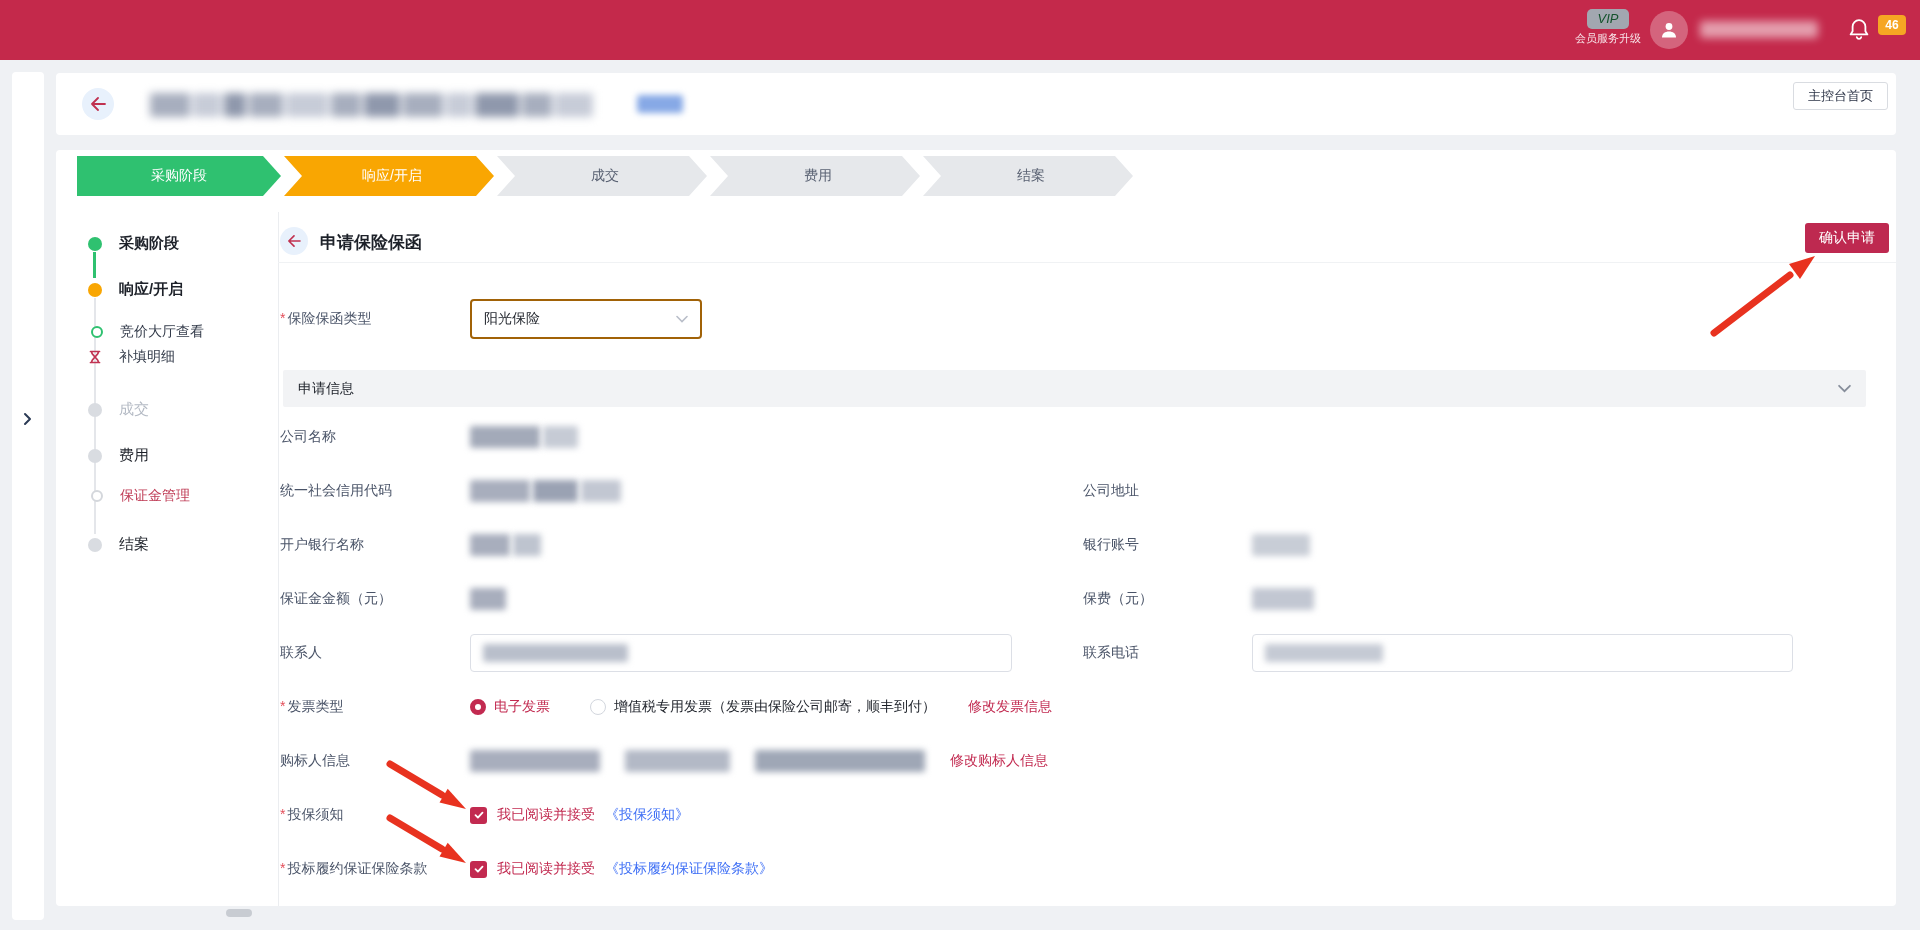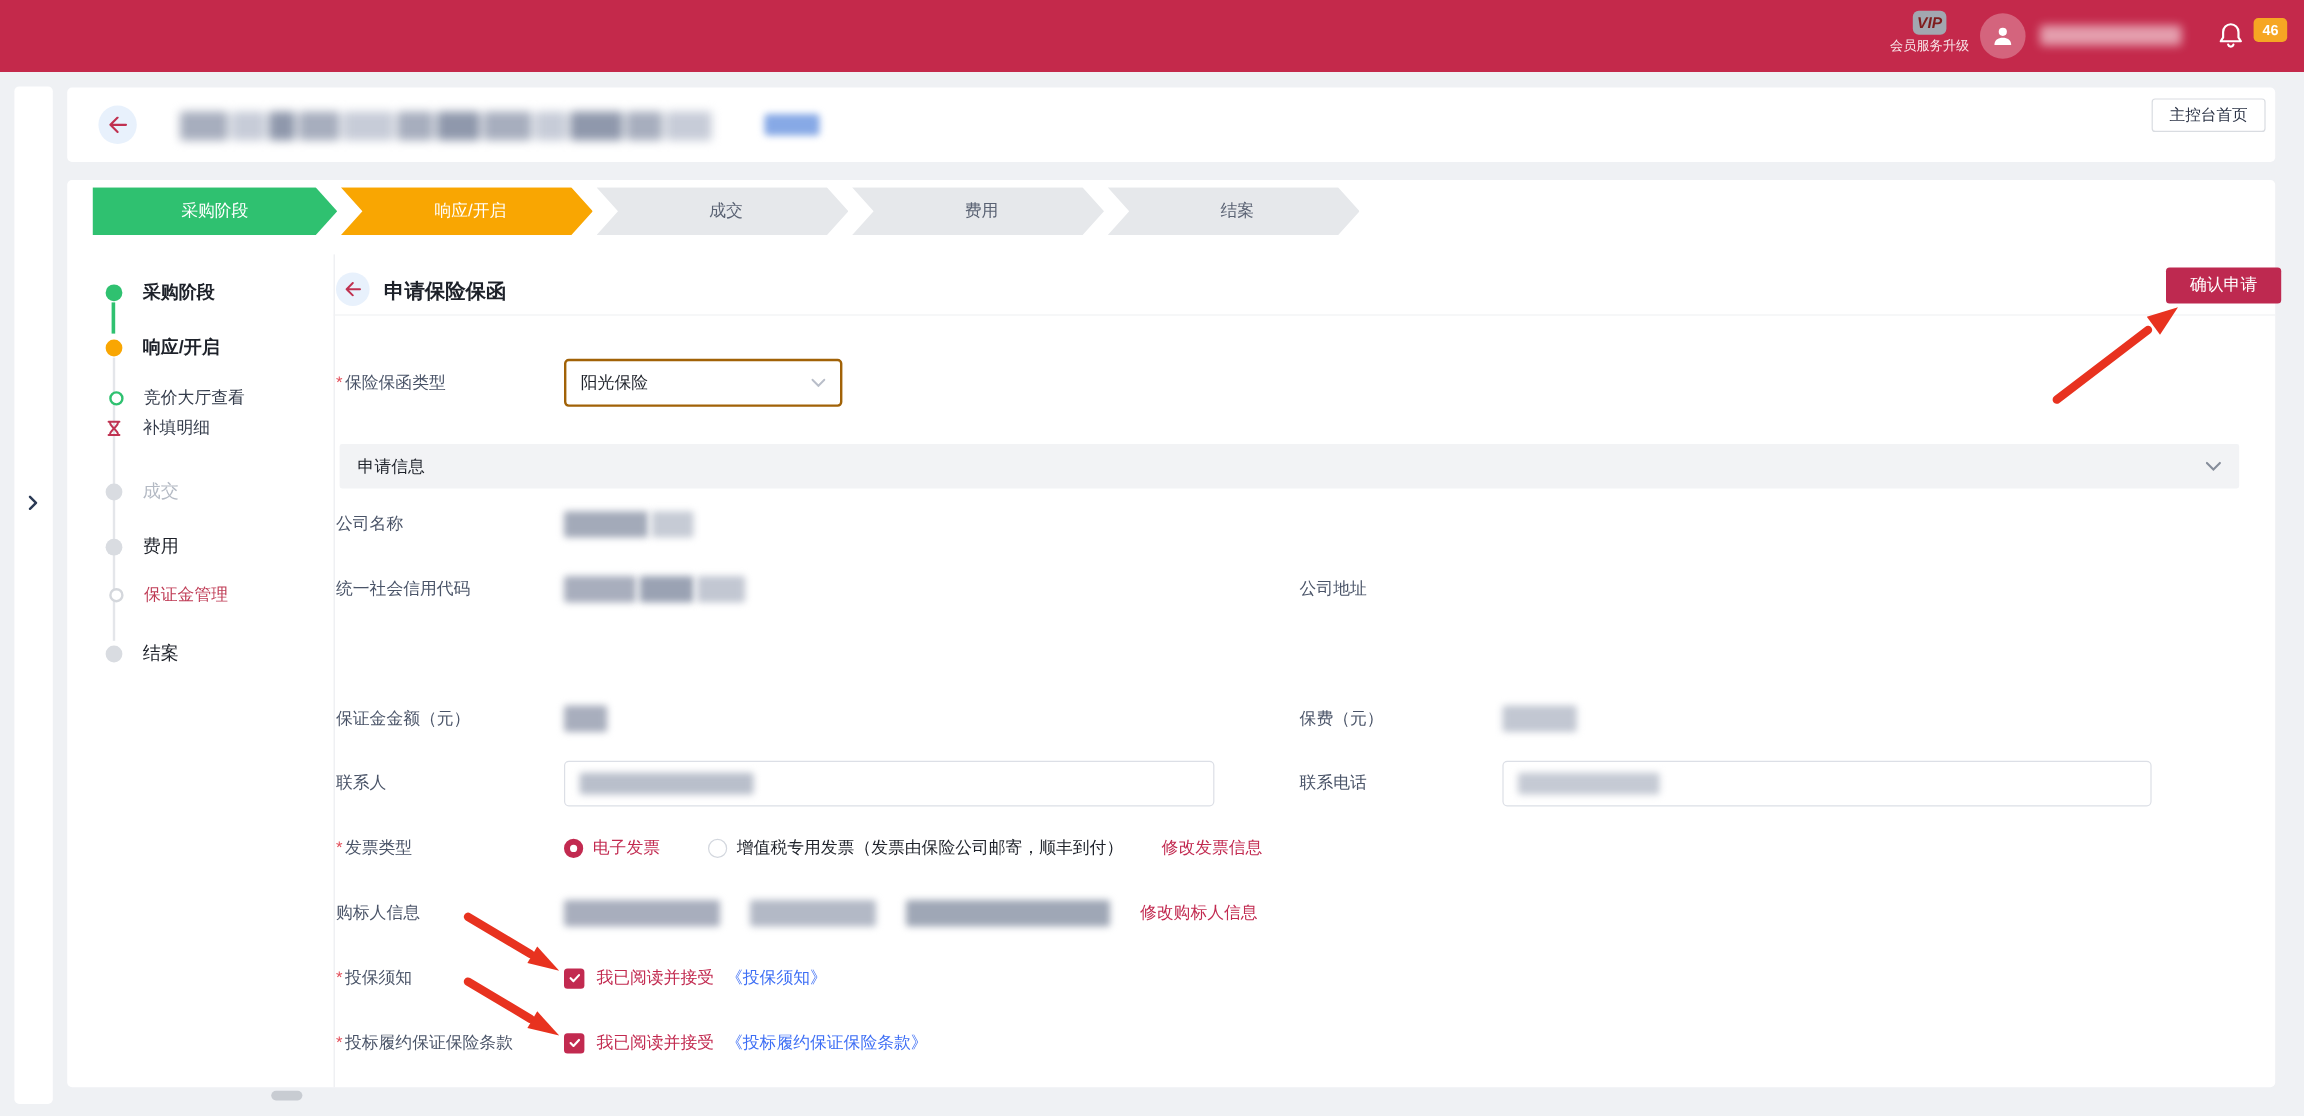--- a/index.html
+++ b/index.html
@@ -3,22 +3,22 @@
 <meta charset="utf-8">
 <style>
   html,body{margin:0;padding:0;background:#EFF1F4;}
   .screen{position:relative;width:1920px;height:930px;overflow:hidden;background:#EFF1F4;
           font-family:"Liberation Sans","DejaVu Sans",sans-serif;color:#1D2129;}
   
   .nav{position:absolute;left:0;top:0;width:1920px;height:60px;background:#C4294B;}
   .nav-items{position:absolute;left:95px;top:0;height:60px;display:flex;gap:46px;align-items:center;}
   .nav-item{color:#fff;font-size:15px;cursor:pointer;white-space:nowrap;}
   .vip-wrap{position:absolute;left:1572px;top:9px;width:72px;text-align:center;cursor:pointer;}
-  .vip-badge{display:inline-block;width:28px;height:20px;line-height:20px;background:#A2A7B0;border-radius:5px;
-             color:#7f1d1d;font-weight:bold;font-style:italic;font-size:13px;}
+  .vip-badge{display:inline-block;width:42px;height:20px;line-height:20px;background:#A2A7B0;border-radius:5px;
+             color:#14532d;font-weight:normal;font-style:italic;font-size:13px;}
   .vip-caption{margin-top:2px;font-size:11px;color:rgba(255,255,255,.88);white-space:nowrap;}
   .avatar{position:absolute;left:1650px;top:11px;width:38px;height:38px;border-radius:50%;
           background:rgba(255,255,255,.28);display:flex;align-items:center;justify-content:center;cursor:pointer;}
   .name-blur{position:absolute;left:1700px;top:21px;width:118px;height:17px;border-radius:3px;
              background:rgba(255,255,255,.55);filter:blur(4px);}
   .bell{position:absolute;left:1847px;top:17px;cursor:pointer;}
   .badge-46{position:absolute;left:1878px;top:15px;min-width:28px;height:20px;line-height:20px;text-align:center;
             background:#F6A623;border-radius:4px;color:#fff;font-size:12px;font-weight:bold;}
   
   .side-strip{position:absolute;left:12px;top:72px;width:32px;height:848px;background:#fff;border-radius:4px;}
@@ -51,21 +51,21 @@
   .dot.sm{width:8px;height:8px;background:#fff;}
   .tl-label-lg{font-size:15px;margin-left:17px;}
   .tl-label-sm{font-size:14px;margin-left:17px;color:#333B4A;}
   .bold{font-weight:bold;}
   .divider{position:absolute;left:222px;top:62px;bottom:0;width:1px;background:#EBEDF0;}
   
   .form-head-line{position:absolute;left:222px;right:0;top:112px;height:1px;background:#F0F2F4;}
   .fh-back{position:absolute;left:224px;top:77px;width:28px;height:28px;}
   .fh-back .back-circle{width:28px;height:28px;}
   .form-title{position:absolute;left:264px;top:81px;font-size:17px;font-weight:bold;color:#1D2129;}
-  .confirm-btn{position:absolute;left:1749px;top:73px;width:96px;height:30px;background:#BE2950;border:none;
+  .confirm-btn{position:absolute;left:1749px;top:73px;width:84px;height:30px;background:#BE2950;border:none;
                border-radius:3px;color:#fff;font-size:14px;cursor:pointer;font-family:inherit;}
   .row{position:absolute;left:0;width:1840px;height:36px;}
   .lab{position:absolute;left:224px;top:50%;transform:translateY(-50%);font-size:14px;color:#4A5468;white-space:nowrap;}
   .lab2{position:absolute;left:1027px;top:50%;transform:translateY(-50%);font-size:14px;color:#4A5468;white-space:nowrap;}
   .val{position:absolute;left:414px;top:50%;transform:translateY(-50%);display:flex;align-items:center;}
   .val2{position:absolute;left:1196px;top:50%;transform:translateY(-50%);display:flex;align-items:center;}
   .req{color:#E34D59;margin-right:2px;}
   .blur{filter:blur(3px);border-radius:2px;height:22px;display:inline-block;}
   .select{width:204px;height:36px;border:2px solid #a16207;border-radius:4px;background:#fff;display:flex;
           align-items:center;padding:0 12px;justify-content:space-between;cursor:pointer;font-size:14px;color:#1D2129;}
@@ -234,20 +234,31 @@
     <div class="row" style="top:323px;">
       <span class="lab">统一社会信用代码</span>
       <div class="val">
         <span class="blur" style="width:60px;background:#A8AEBD;"></span>
           <span class="blur" style="width:45px;background:#9AA2B3;margin-left:3px;"></span>
           <span class="blur" style="width:40px;background:#C2C7D2;margin-left:3px;"></span>
       </div>
       <span class="lab2">公司地址</span>
     </div>
 
+    <div class="row" style="top:377px;">
+      <span class="lab">开户银行名称</span>
+      <div class="val">
+        <span class="blur" style="width:40px;background:#A8AEBD;"></span>
+          <span class="blur" style="width:28px;background:#BEC4CF;margin-left:3px;"></span>
+      </div>
+      <span class="lab2">银行账号</span>
+      <div class="val2">
+        <span class="blur" style="width:58px;background:#C8CDD6;"></span>
+      </div>
+    </div>
 
     <div class="row" style="top:431px;">
       <span class="lab">保证金金额（元）</span>
       <div class="val">
         <span class="blur" style="width:36px;background:#A8AEBD;"></span>
       </div>
       <span class="lab2">保费（元）</span>
       <div class="val2">
         <span class="blur" style="width:62px;background:#C2C7D2;"></span>
       </div>

